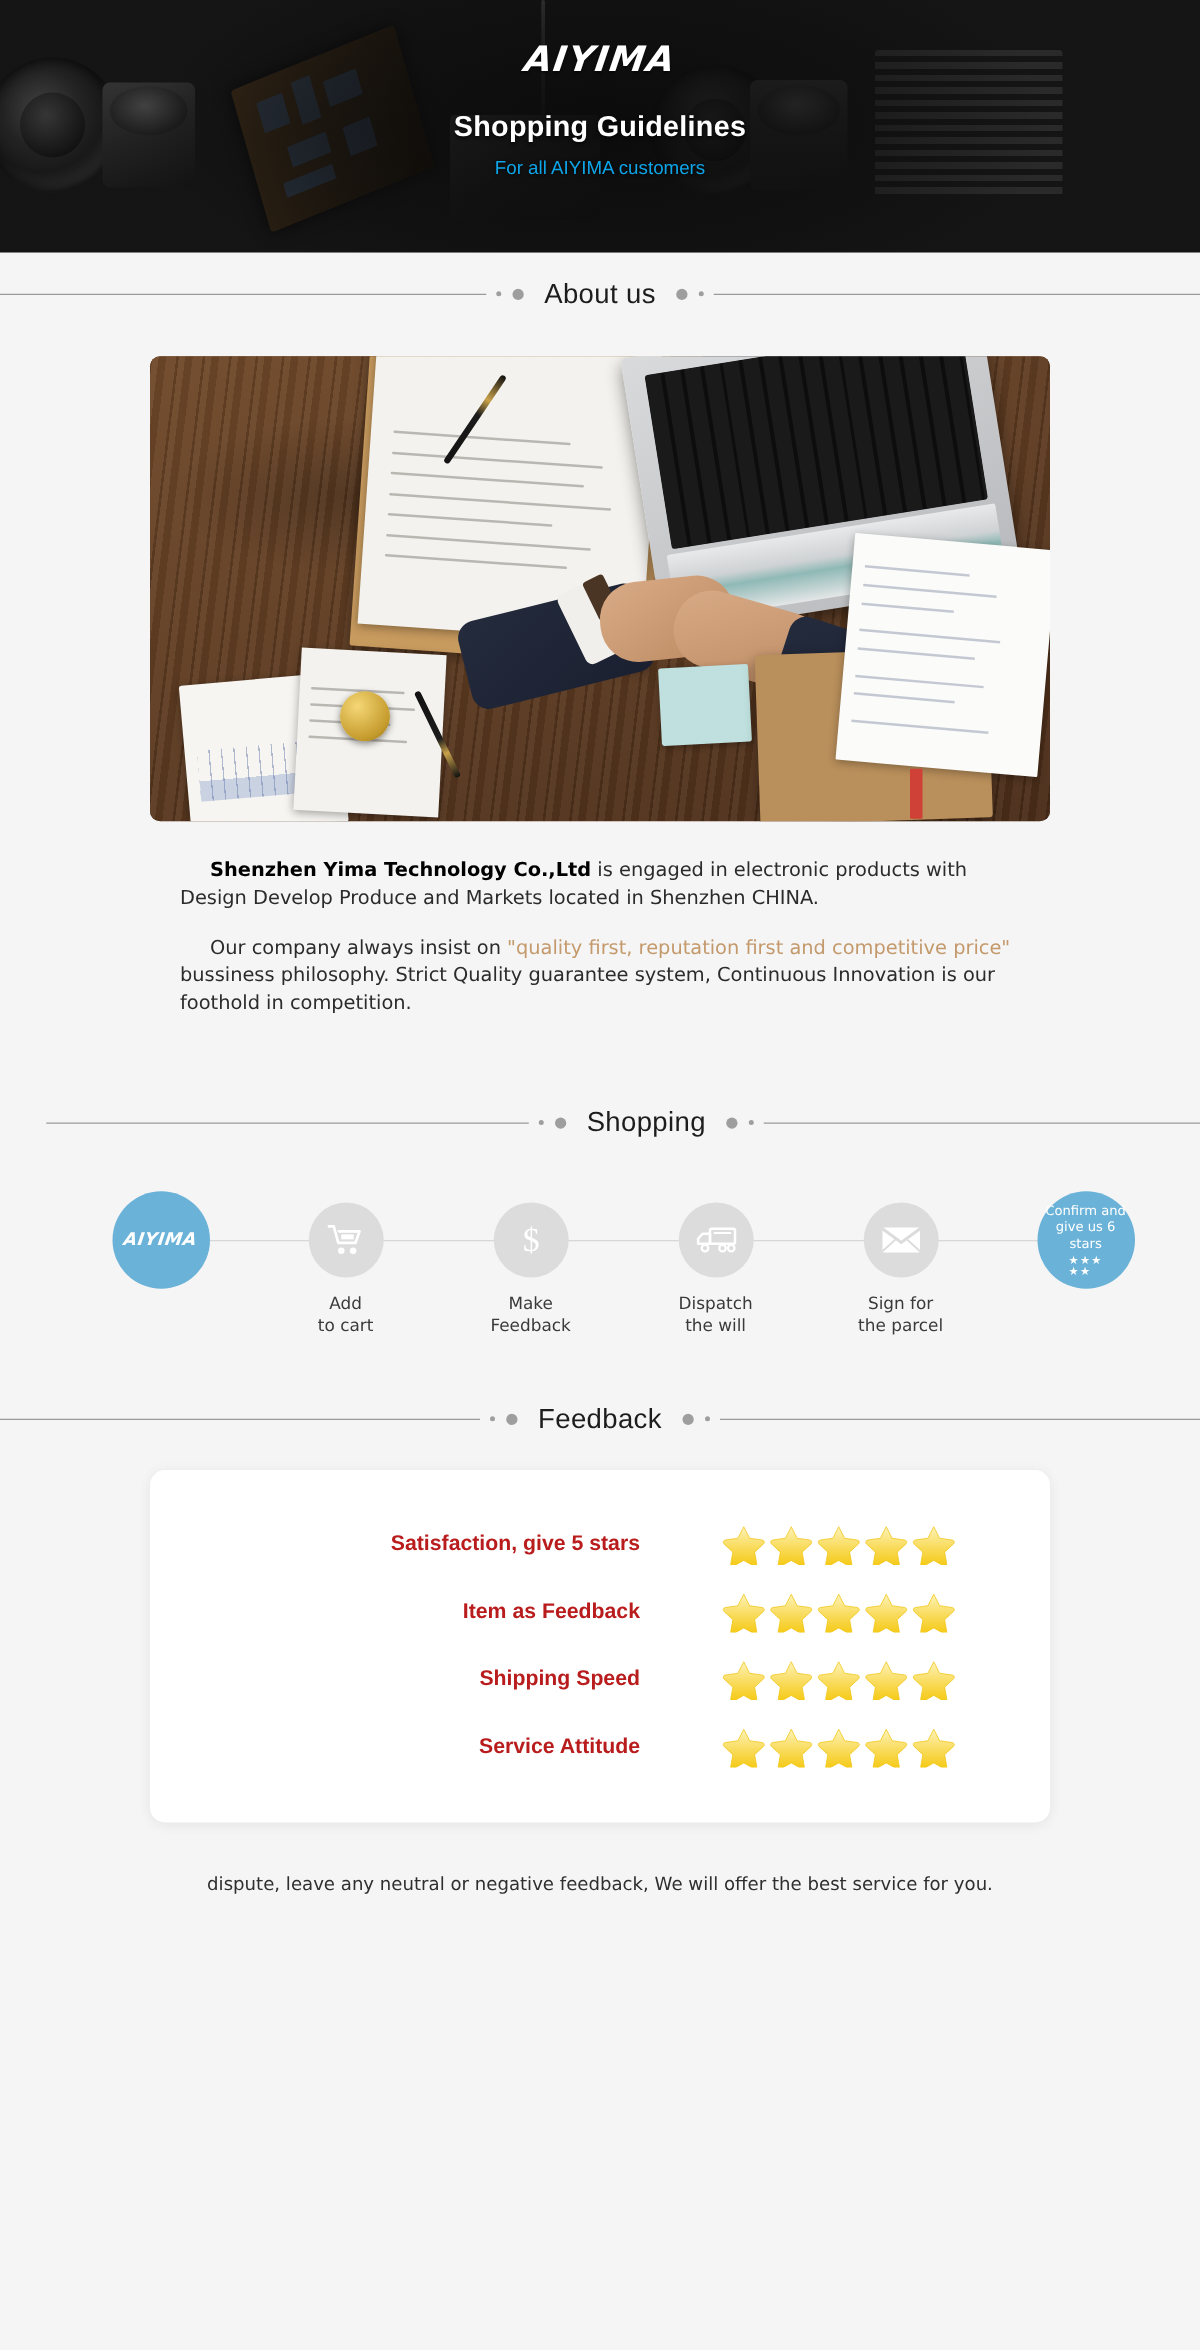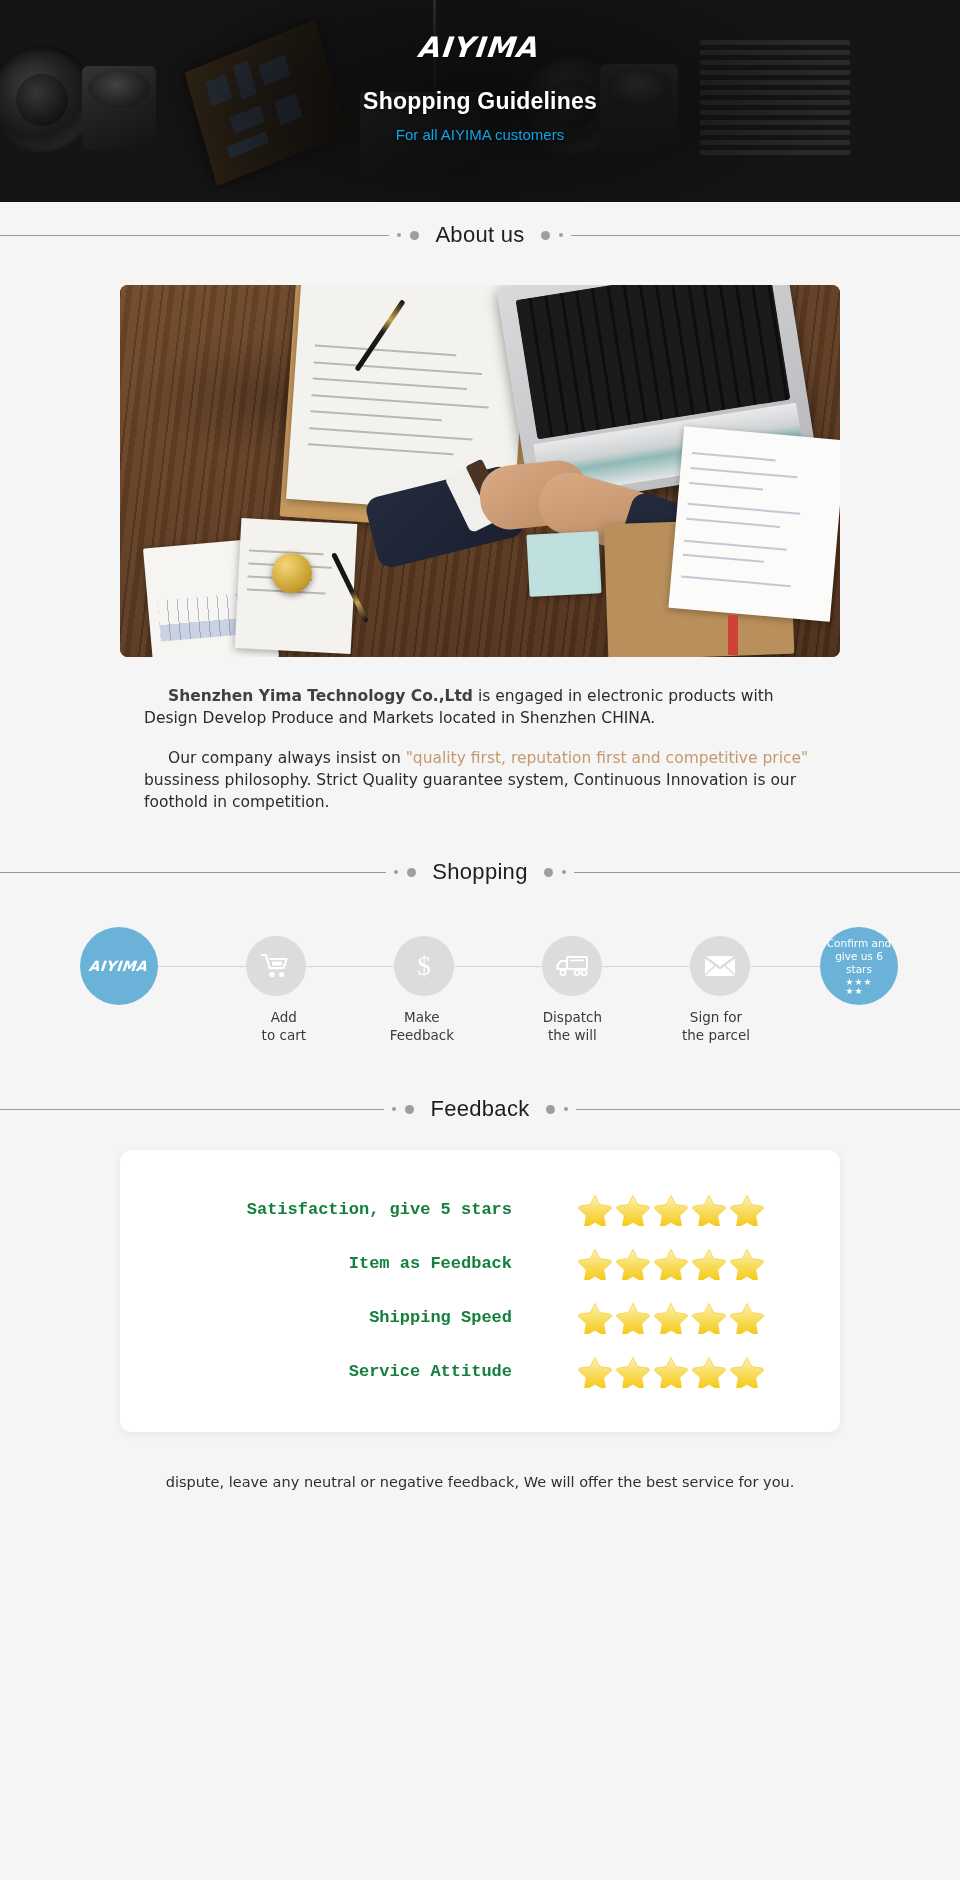--- a/index.html
+++ b/index.html
@@ -300,25 +300,25 @@
   .about-text {
     width: 672px;
     margin: 28px auto 0;
     font-size: 15.5px;
     line-height: 1.42;
     color: #2b2b2b;
     font-family: "DejaVu Sans", sans-serif;
   }
   .about-text p { margin-bottom: 18px; text-indent: 24px; }
   .about-text p:last-child { margin-bottom: 0; }
-  .about-text strong { font-weight: 700; color: #404040; }
+  .about-text strong { font-weight: 700; color: #000000; }
   .quote { color: #c49a6c; }
 
   
-  .shopping-wrap { margin-top: 46px; }
+  .shopping-wrap { margin-top: 72px; padding-left: 37px; }
   .steps {
     position: relative;
     width: 836px;
     margin: 42px auto 0;
     display: flex;
     align-items: flex-start;
     justify-content: space-between;
   }
   .steps .connector {
     position: absolute;
@@ -326,21 +326,21 @@
     top: 39px;
     height: 1px;
     background: #d7d7d7;
     z-index: 0;
   }
   .step {
     position: relative;
     z-index: 2;
     display: flex;
     flex-direction: column;
-    align-items: flex-end;
+    align-items: center;
     width: 96px;
   }
   .circle {
     width: 60px; height: 60px;
     border-radius: 50%;
     background: #dcdcdc;
     display: flex;
     align-items: center;
     justify-content: center;
     margin-top: 9px;
@@ -393,22 +393,22 @@
     display: flex;
     align-items: center;
     height: 54px;
   }
   .fb-label {
     width: 392px;
     text-align: right;
     padding-right: 0;
     font-size: 17px;
     font-weight: 700;
-    color: #15803d;
-    font-family: Liberation Mono, monospace;
+    color: #b91c1c;
+    font-family: Liberation Sans, sans-serif;
   }
   .fb-stars {
     display: flex;
     gap: 4px;
     margin-left: 66px;
   }
   .fb-stars svg { display: block; }
 
   .footer-note {
     width: 700px;

